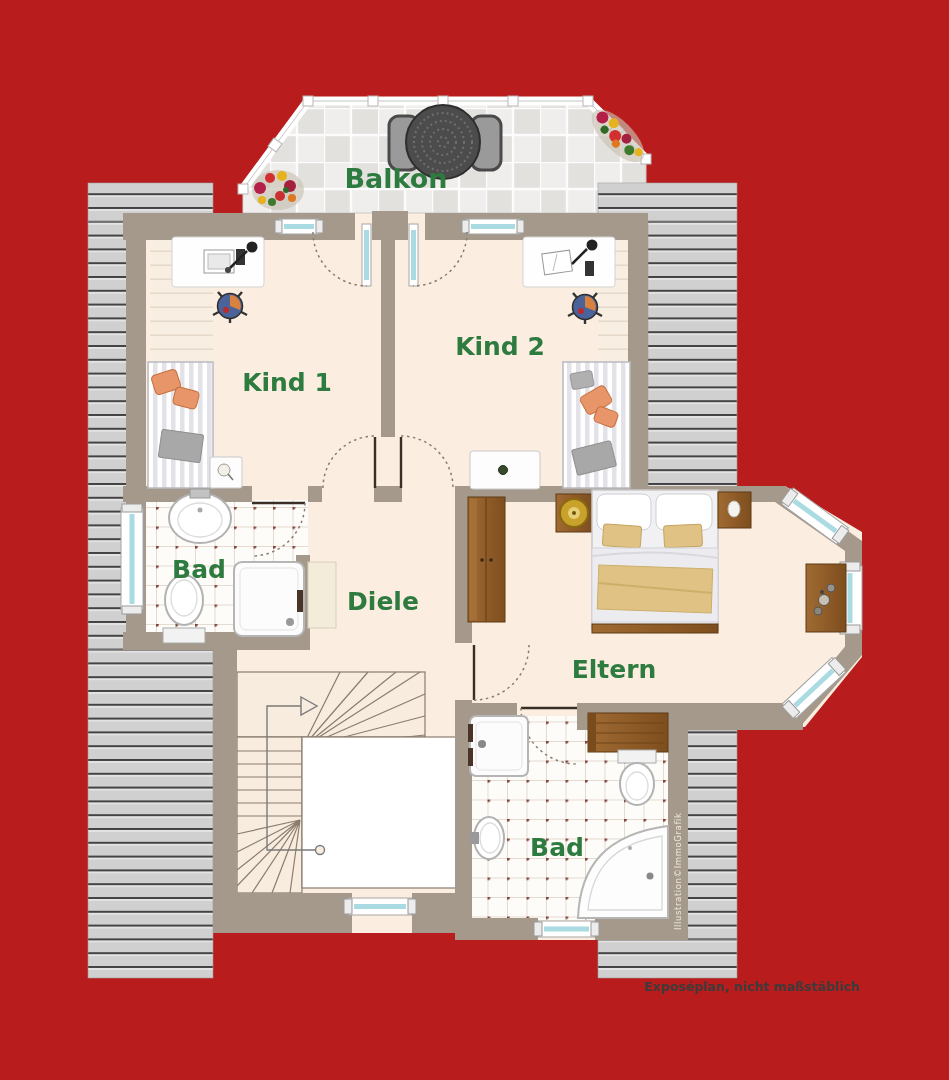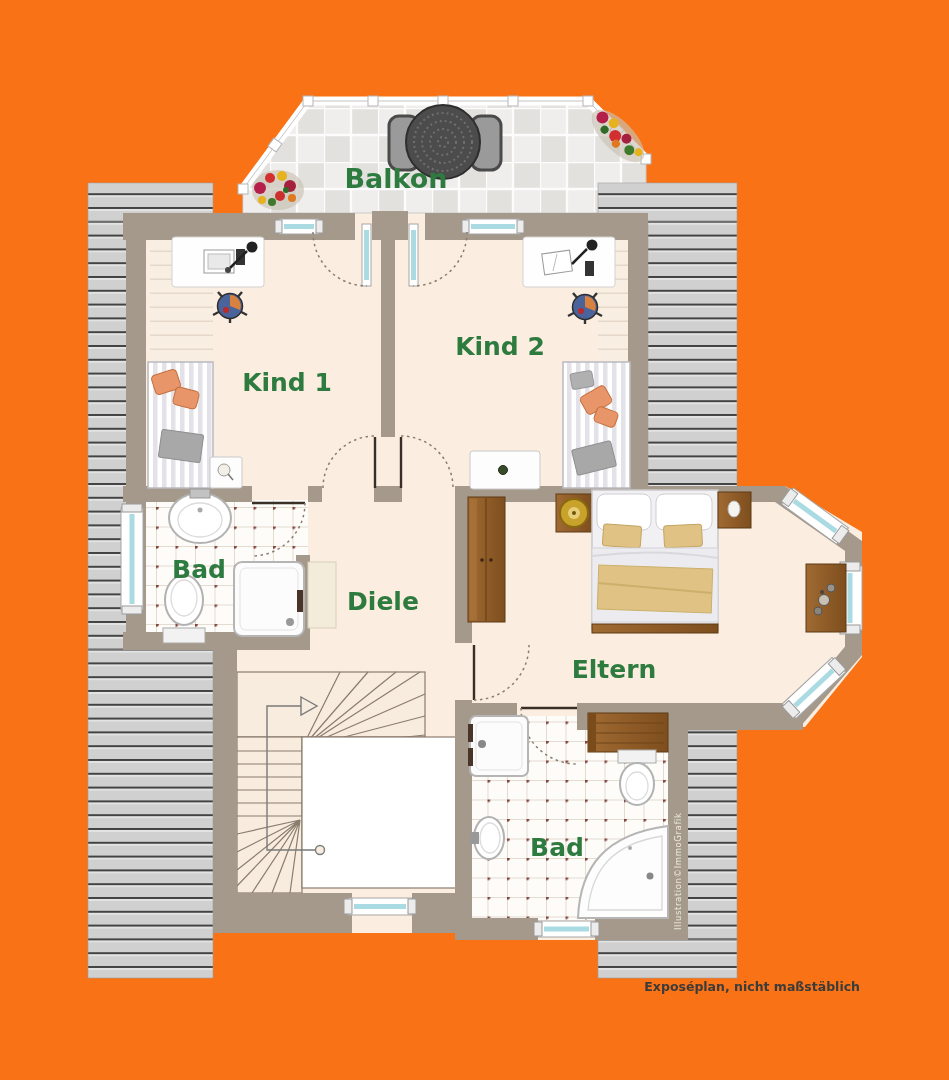--- a/index.html
+++ b/index.html
@@ -8,21 +8,21 @@
     --floor-cream:#fbeee1;
     --roof-gray:#cfcfcf;
     --wood-brown:#96622d;
     --accent-orange:#e8956a;
     --blanket-tan:#e0c285;
     --window-glass:#aadbe3;
     --footer-text:#3b3b3b;
     --watermark-gray:#eceade;
   }
   html,body{margin:0;padding:0;background:#ffffff;}
-  .canvas{position:relative;width:949px;height:1080px;background:#f97316;overflow:hidden;
+  .canvas{position:relative;width:949px;height:1080px;background:#b91c1c;overflow:hidden;
           font-family:"DejaVu Sans",sans-serif;}
   svg{display:block}
   .wall{fill:var(--wall-taupe);}
   .floor{fill:var(--floor-cream);}
   .wood{fill:url(#woodg);stroke:#5e3a14;stroke-width:1;}
   .room-label{font-family:"DejaVu Sans",sans-serif;font-weight:600;font-size:25px;
               fill:var(--label-green);text-anchor:middle;}
   .balcony-size{font-size:27px;}
   .footer-note{font-family:"DejaVu Sans",sans-serif;font-weight:600;font-size:12.5px;
                fill:var(--footer-text);text-anchor:end;}

